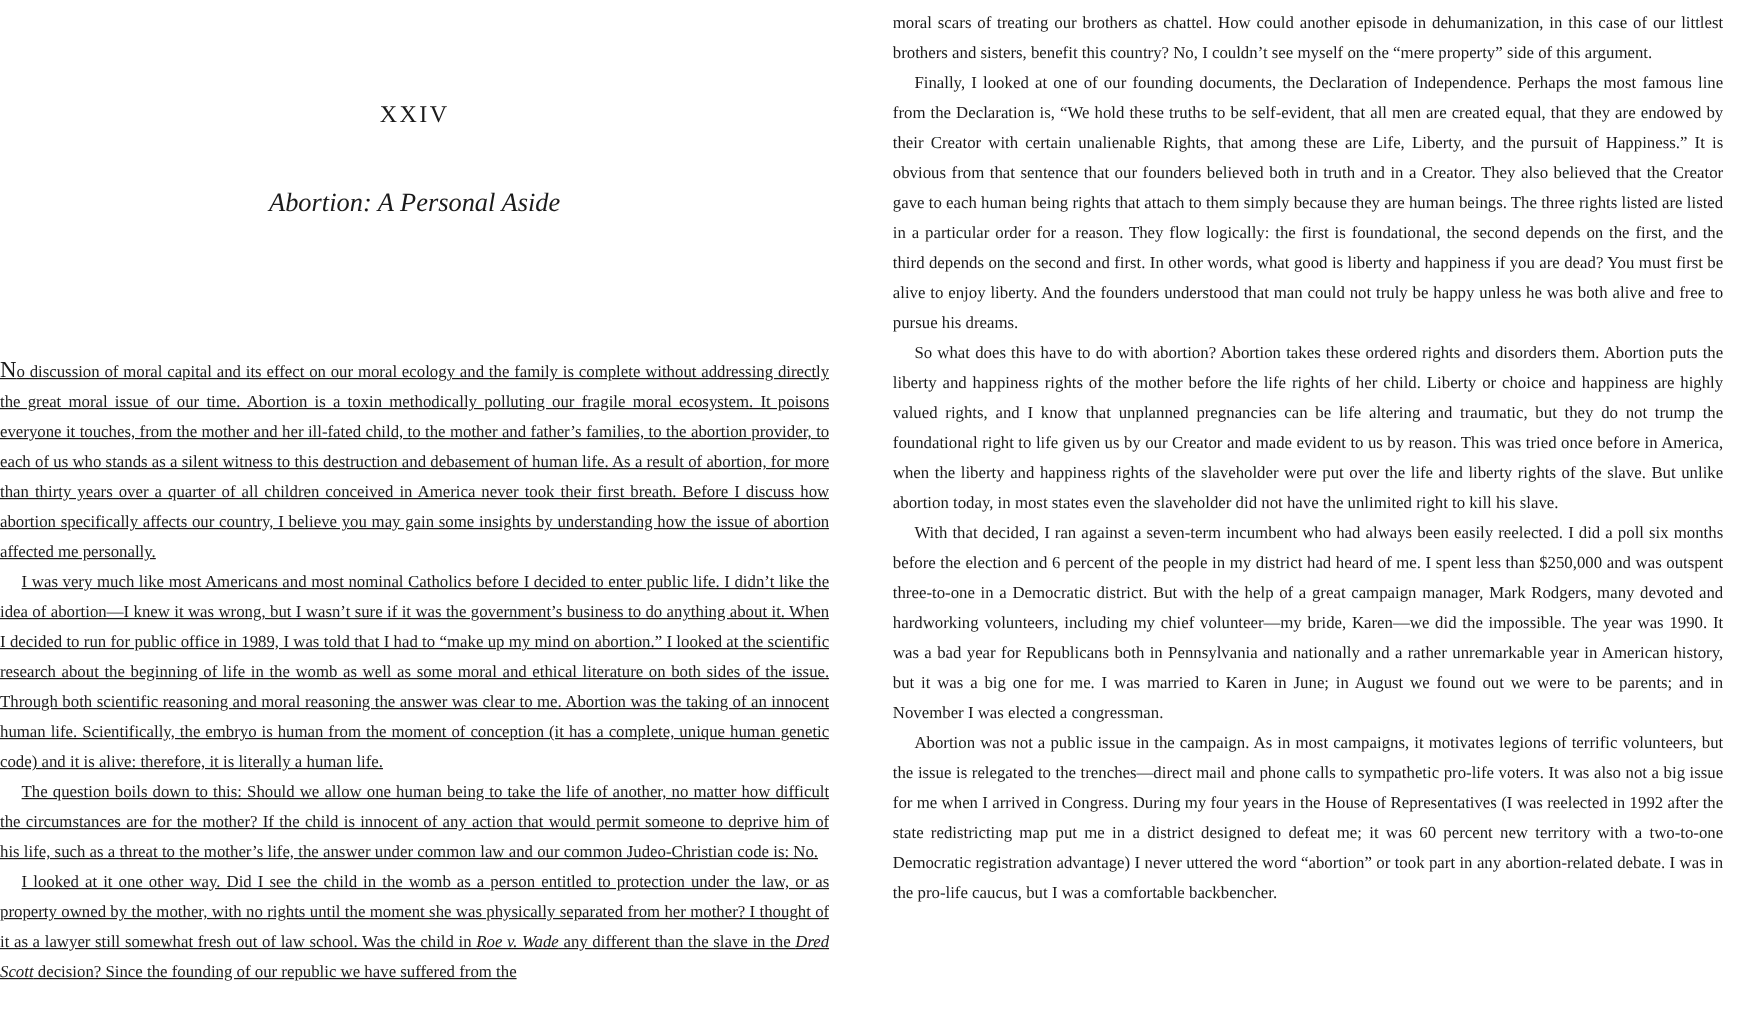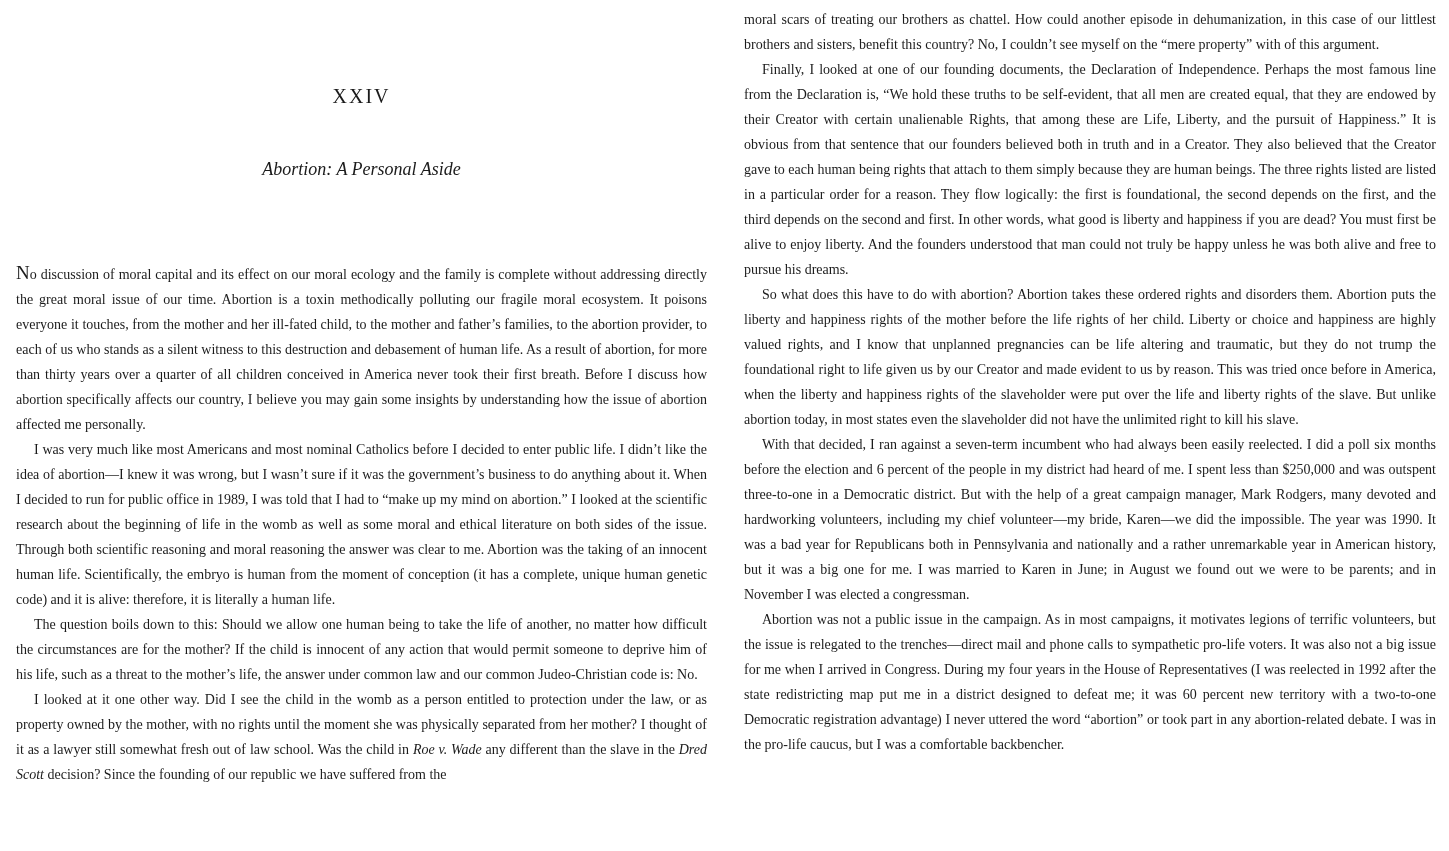--- a/index.html
+++ b/index.html
@@ -17,48 +17,48 @@
     position: relative;
     width: 1449px;
     height: 851px;
   }
   .page {
     position: absolute;
     top: 0;
     height: 851px;
     overflow: hidden;
   }
-  .page-left  { left: 16px;  width: 691px; }
+  .page-left  { left: 0;  width: 691px; }
   .page-right { left: 744px; width: 692px; }
 
   .chapter-number {
     margin: 84px 0 0 0;
     font-size: 20px;
     font-weight: 400;
     letter-spacing: 2px;
     line-height: 24px;
     text-align: center;
   }
   .chapter-title {
     margin: 46px 0 0 0;
-    font-size: 18px;
+    font-size: 22px;
     font-weight: 400;
     font-style: italic;
     line-height: 30px;
     text-align: center;
   }
 
   .body-text {
     font-size: 14px;
     line-height: 25px;
     text-align: justify;
     hyphens: auto;
     -webkit-hyphens: auto;
   }
-  .page-left .body-text  { margin-top: 78px; }
+  .page-left .body-text  { margin-top: 114px; text-decoration: underline; }
   .page-right .body-text { padding-top: 7px; }
 
   .body-text p {
     margin: 0;
     padding: 0;
     text-indent: 18px;
   }
   .body-text p.no-indent { text-indent: 0; }
 
   .lead-capital {
@@ -78,21 +78,21 @@
     <div class="body-text">
         <p class="no-indent"><span class="lead-capital">N</span><span>o discussion of moral capital and its effect on our moral ecology and the family is complete without addressing directly the great moral issue of our time. Abortion is a toxin methodically polluting our fragile moral ecosystem. It poisons everyone it touches, from the mother and her ill-fated child, to the mother and father’s families, to the abortion provider, to each of us who stands as a silent witness to this destruction and debasement of human life. As a result of abortion, for more than thirty years over a quarter of all children conceived in America never took their first breath. Before I discuss how abortion specifically affects our country, I believe you may gain some insights by understanding how the issue of abortion affected me personally.</span></p>
         <p><span>I was very much like most Americans and most nominal Catholics before I decided to enter public life. I didn’t like the idea of abortion—I knew it was wrong, but I wasn’t sure if it was the government’s business to do anything about it. When I decided to run for public office in 1989, I was told that I had to “make up my mind on abortion.” I looked at the scientific research about the beginning of life in the womb as well as some moral and ethical literature on both sides of the issue. Through both scientific reasoning and moral reasoning the answer was clear to me. Abortion was the taking of an innocent human life. Scientifically, the embryo is human from the moment of conception (it has a complete, unique human genetic code) and it is alive: therefore, it is literally a human life.</span></p>
         <p><span>The question boils down to this: Should we allow one human being to take the life of another, no matter how difficult the circumstances are for the mother? If the child is innocent of any action that would permit someone to deprive him of his life, such as a threat to the mother’s life, the answer under common law and our common Judeo-Christian code is: No.</span></p>
         <p><span>I looked at it one other way. Did I see the child in the womb as a person entitled to protection under the law, or as property owned by the mother, with no rights until the moment she was physically separated from her mother? I thought of it as a lawyer still somewhat fresh out of law school. Was the child in </span><span class="italic">Roe v. Wade</span><span> any different than the slave in the </span><span class="italic">Dred Scott</span><span> decision? Since the founding of our republic we have suffered from the</span></p>
       </div>
   </section>
 
   <section class="page page-right">
     <div class="body-text">
-        <p class="no-indent"><span>moral scars of treating our brothers as chattel. How could another episode in dehumanization, in this case of our littlest brothers and sisters, benefit this country? No, I couldn’t see myself on the “mere property” with of this argument.</span></p>
+        <p class="no-indent"><span>moral scars of treating our brothers as chattel. How could another episode in dehumanization, in this case of our littlest brothers and sisters, benefit this country? No, I couldn’t see myself on the “mere property” side of this argument.</span></p>
         <p><span>Finally, I looked at one of our founding documents, the Declaration of Independence. Perhaps the most famous line from the Declaration is, “We hold these truths to be self-evident, that all men are created equal, that they are endowed by their Creator with certain unalienable Rights, that among these are Life, Liberty, and the pursuit of Happiness.” It is obvious from that sentence that our founders believed both in truth and in a Creator. They also believed that the Creator gave to each human being rights that attach to them simply because they are human beings. The three rights listed are listed in a particular order for a reason. They flow logically: the first is foundational, the second depends on the first, and the third depends on the second and first. In other words, what good is liberty and happiness if you are dead? You must first be alive to enjoy liberty. And the founders understood that man could not truly be happy unless he was both alive and free to pursue his dreams.</span></p>
         <p><span>So what does this have to do with abortion? Abortion takes these ordered rights and disorders them. Abortion puts the liberty and happiness rights of the mother before the life rights of her child. Liberty or choice and happiness are highly valued rights, and I know that unplanned pregnancies can be life altering and traumatic, but they do not trump the foundational right to life given us by our Creator and made evident to us by reason. This was tried once before in America, when the liberty and happiness rights of the slaveholder were put over the life and liberty rights of the slave. But unlike abortion today, in most states even the slaveholder did not have the unlimited right to kill his slave.</span></p>
         <p><span>With that decided, I ran against a seven-term incumbent who had always been easily reelected. I did a poll six months before the election and 6 percent of the people in my district had heard of me. I spent less than $250,000 and was outspent three-to-one in a Democratic district. But with the help of a great campaign manager, Mark Rodgers, many devoted and hardworking volunteers, including my chief volunteer—my bride, Karen—we did the impossible. The year was 1990. It was a bad year for Republicans both in Pennsylvania and nationally and a rather unremarkable year in American history, but it was a big one for me. I was married to Karen in June; in August we found out we were to be parents; and in November I was elected a congressman.</span></p>
         <p><span>Abortion was not a public issue in the campaign. As in most campaigns, it motivates legions of terrific volunteers, but the issue is relegated to the trenches—direct mail and phone calls to sympathetic pro-life voters. It was also not a big issue for me when I arrived in Congress. During my four years in the House of Representatives (I was reelected in 1992 after the state redistricting map put me in a district designed to defeat me; it was 60 percent new territory with a two-to-one Democratic registration advantage) I never uttered the word “abortion” or took part in any abortion-related debate. I was in the pro-life caucus, but I was a comfortable backbencher.</span></p>
       </div>
   </section>
 
 </div>
 
 </body></html>

